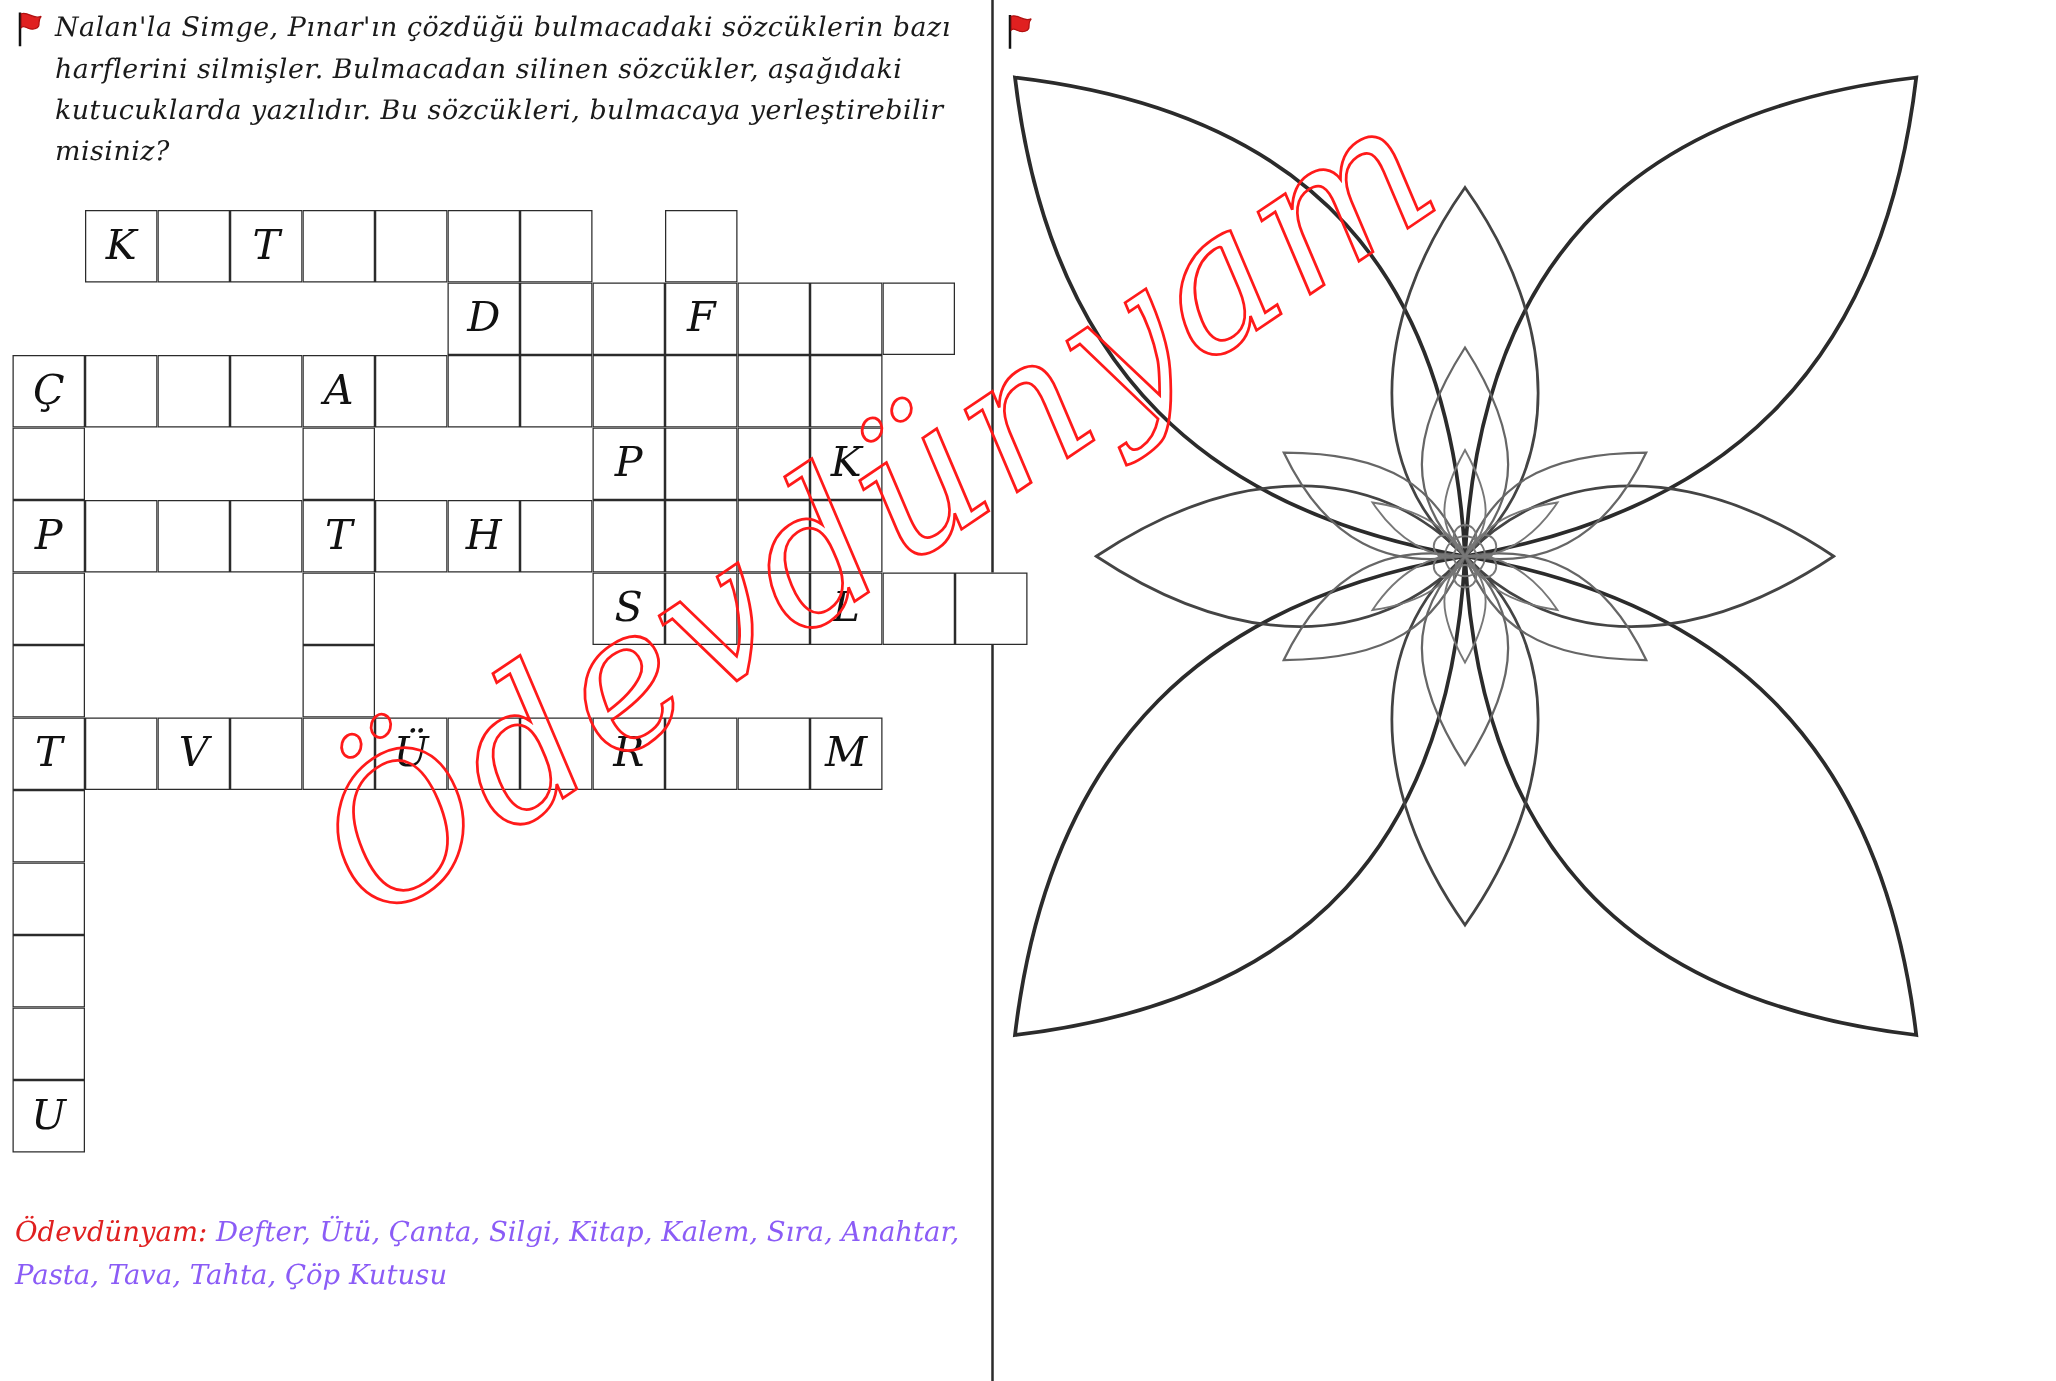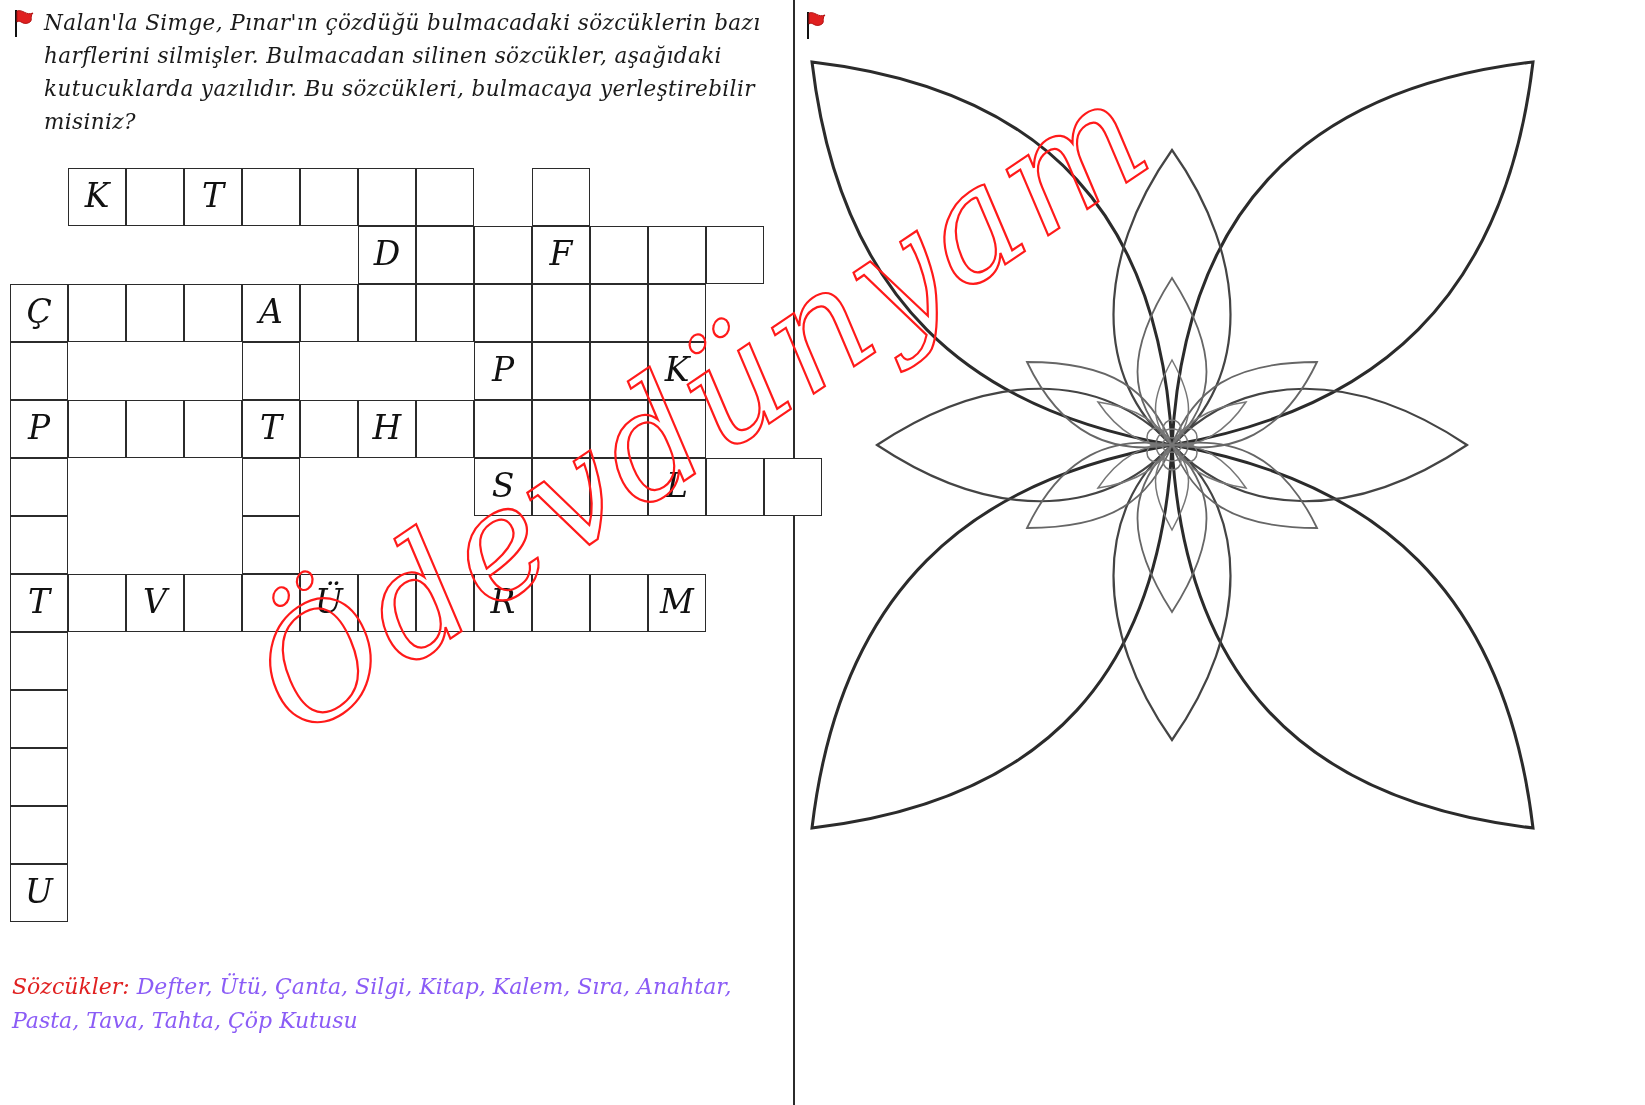--- a/index.html
+++ b/index.html
@@ -212,21 +212,21 @@
       <div class="cell" style="left: 580px; top: 406px; width: 58px; height: 58px;"></div>
       <div class="cell" style="left: 638px; top: 406px; width: 58px; height: 58px;">M</div>
       <div class="cell" style="left: 0px; top: 464px; width: 58px; height: 58px;"></div>
       <div class="cell" style="left: 0px; top: 522px; width: 58px; height: 58px;"></div>
       <div class="cell" style="left: 0px; top: 580px; width: 58px; height: 58px;"></div>
       <div class="cell" style="left: 0px; top: 638px; width: 58px; height: 58px;"></div>
       <div class="cell" style="left: 0px; top: 696px; width: 58px; height: 58px;">U</div>
     </div>
 
   <div id="wordlist">
-    <span class="label">Sözcükler:</span>
+    <span class="label">Ödevdünyam:</span>
     <span class="words"> Defter, Ütü, Çanta, Silgi, Kitap, Kalem, Sıra, Anahtar, Pasta, Tava, Tahta, Çöp Kutusu</span>
   </div>
 
   <div class="flag" style="left:804px; top:10px;">
     <svg width="26" height="30" viewBox="0 0 26 30">
       <path d="M4 2 L4 29" stroke="#111" stroke-width="2" fill="none"></path>
       <path d="M5 3 C11 1, 14 8, 21 5 C17 9, 22 13, 16 15 C10 17, 8 11, 5 14 Z" fill="#e02020" stroke="#b01010" stroke-width="1"></path>
     </svg>
   </div>
 

